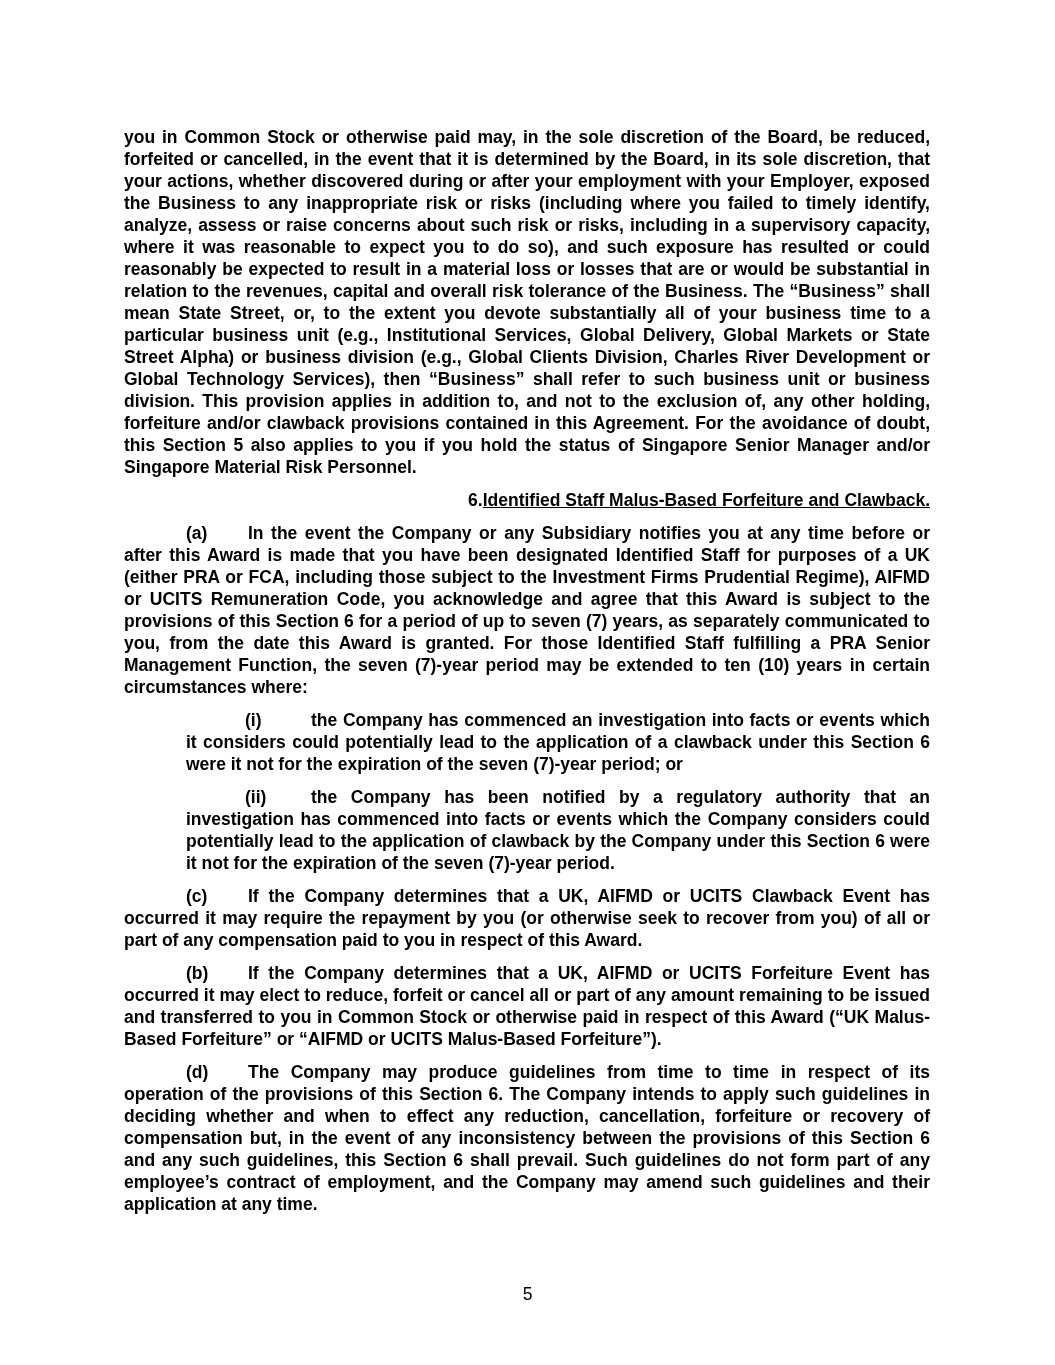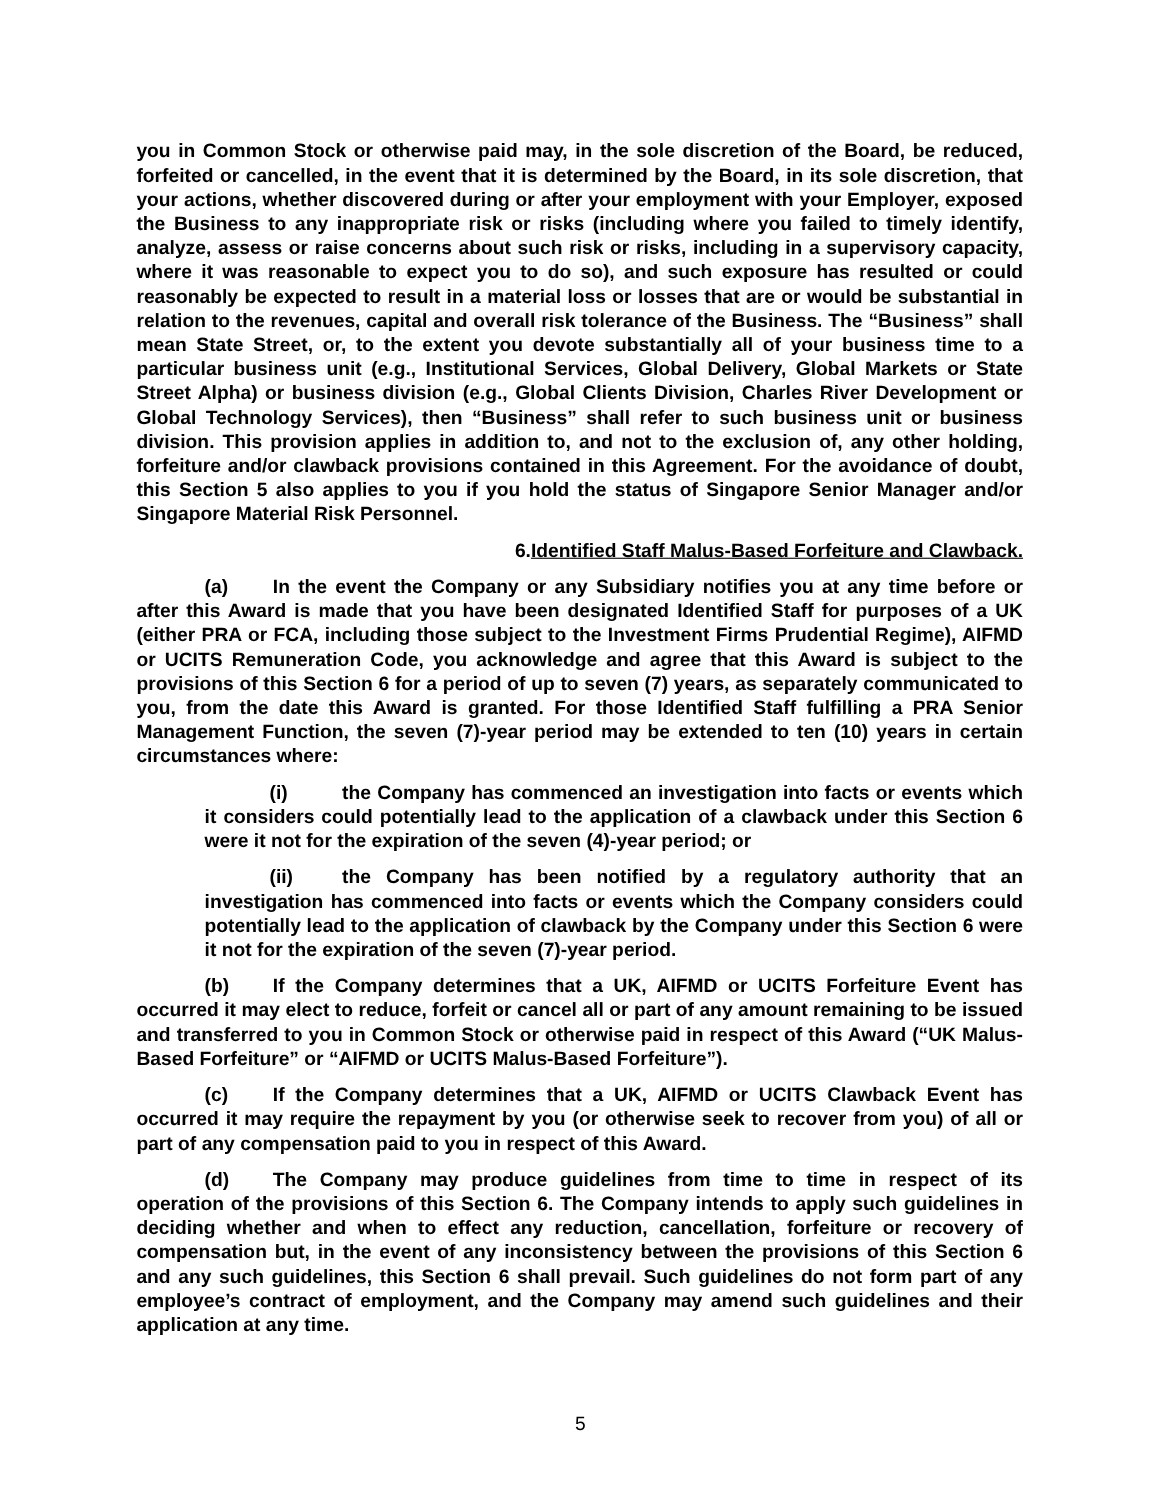--- a/index.html
+++ b/index.html
@@ -73,33 +73,33 @@
 
   <p class="heading">
     <span class="tab-num">6.</span><span class="heading-title">Identified Staff Malus-Based Forfeiture and Clawback.</span>
   </p>
 
   <p class="para-lettered">
     <span class="label-tab">(a)</span><span>In the event the Company or any Subsidiary notifies you at any time before or after this Award is made that you have been designated Identified Staff for purposes of a UK (either PRA or FCA, including those subject to the Investment Firms Prudential Regime), AIFMD or UCITS Remuneration Code, you acknowledge and agree that this Award is subject to the provisions of this Section 6 for a period of up to seven (7) years, as separately communicated to you, from the date this Award is granted. For those Identified Staff fulfilling a PRA Senior Management Function, the seven (7)-year period may be extended to ten (10) years in certain circumstances where:</span>
   </p>
 
   <p class="subpara">
-    <span class="sublabel-tab">(i)</span><span>the Company has commenced an investigation into facts or events which it considers could potentially lead to the application of a clawback under this Section 6 were it not for the expiration of the seven (4)-year period; or</span>
+    <span class="sublabel-tab">(i)</span><span>the Company has commenced an investigation into facts or events which it considers could potentially lead to the application of a clawback under this Section 6 were it not for the expiration of the seven (7)-year period; or</span>
   </p>
 
   <p class="subpara">
     <span class="sublabel-tab">(ii)</span><span>the Company has been notified by a regulatory authority that an investigation has commenced into facts or events which the Company considers could potentially lead to the application of clawback by the Company under this Section 6 were it not for the expiration of the seven (7)-year period.</span>
   </p>
 
   <p class="para-lettered">
-    <span class="label-tab">(b)</span><span>If the Company determines that a UK, AIFMD or UCITS Forfeiture Event has occurred it may elect to reduce, forfeit or cancel all or part of any amount remaining to be issued and transferred to you in Common Stock or otherwise paid in respect of this Award (“UK Malus-Based Forfeiture” or “AIFMD or UCITS Malus-Based Forfeiture”).</span>
+    <span class="label-tab">(c)</span><span>If the Company determines that a UK, AIFMD or UCITS Clawback Event has occurred it may require the repayment by you (or otherwise seek to recover from you) of all or part of any compensation paid to you in respect of this Award.</span>
   </p>
 
   <p class="para-lettered">
-    <span class="label-tab">(c)</span><span>If the Company determines that a UK, AIFMD or UCITS Clawback Event has occurred it may require the repayment by you (or otherwise seek to recover from you) of all or part of any compensation paid to you in respect of this Award.</span>
+    <span class="label-tab">(b)</span><span>If the Company determines that a UK, AIFMD or UCITS Forfeiture Event has occurred it may elect to reduce, forfeit or cancel all or part of any amount remaining to be issued and transferred to you in Common Stock or otherwise paid in respect of this Award (“UK Malus-Based Forfeiture” or “AIFMD or UCITS Malus-Based Forfeiture”).</span>
   </p>
 
   <p class="para-lettered">
     <span class="label-tab">(d)</span><span>The Company may produce guidelines from time to time in respect of its operation of the provisions of this Section 6. The Company intends to apply such guidelines in deciding whether and when to effect any reduction, cancellation, forfeiture or recovery of compensation but, in the event of any inconsistency between the provisions of this Section 6 and any such guidelines, this Section 6 shall prevail. Such guidelines do not form part of any employee’s contract of employment, and the Company may amend such guidelines and their application at any time.</span>
   </p>
 
 </div>
 
 <div class="page-number">5</div>
 

